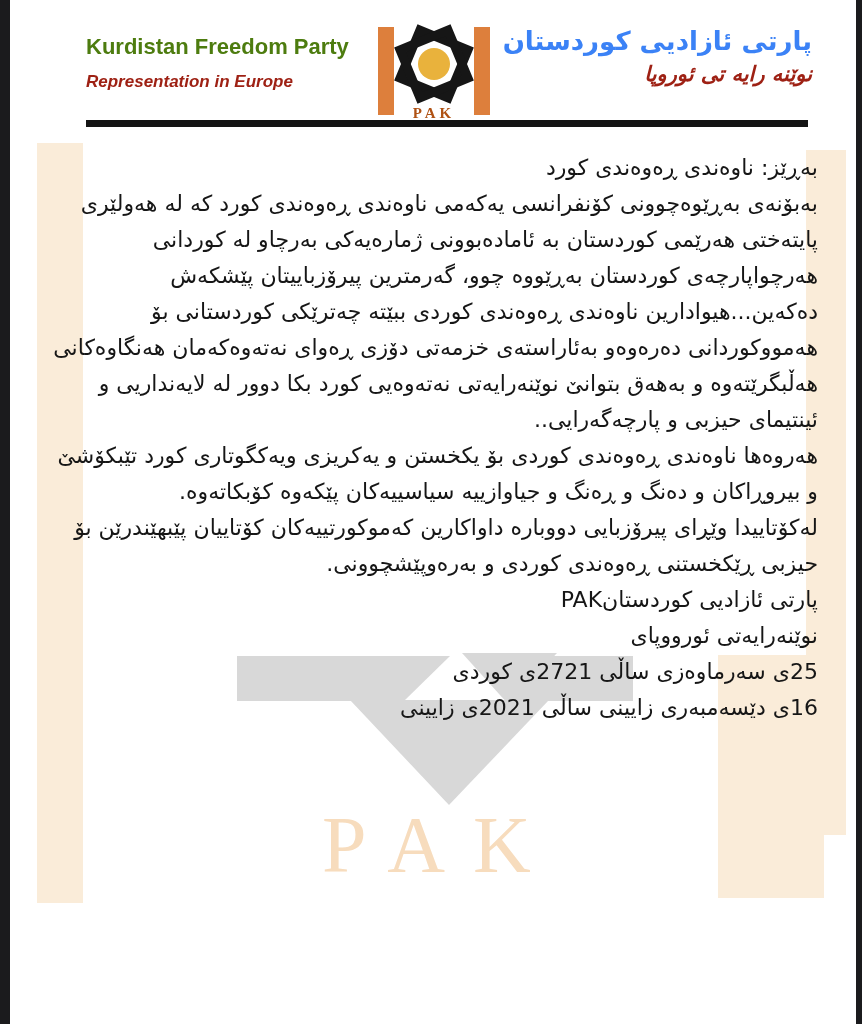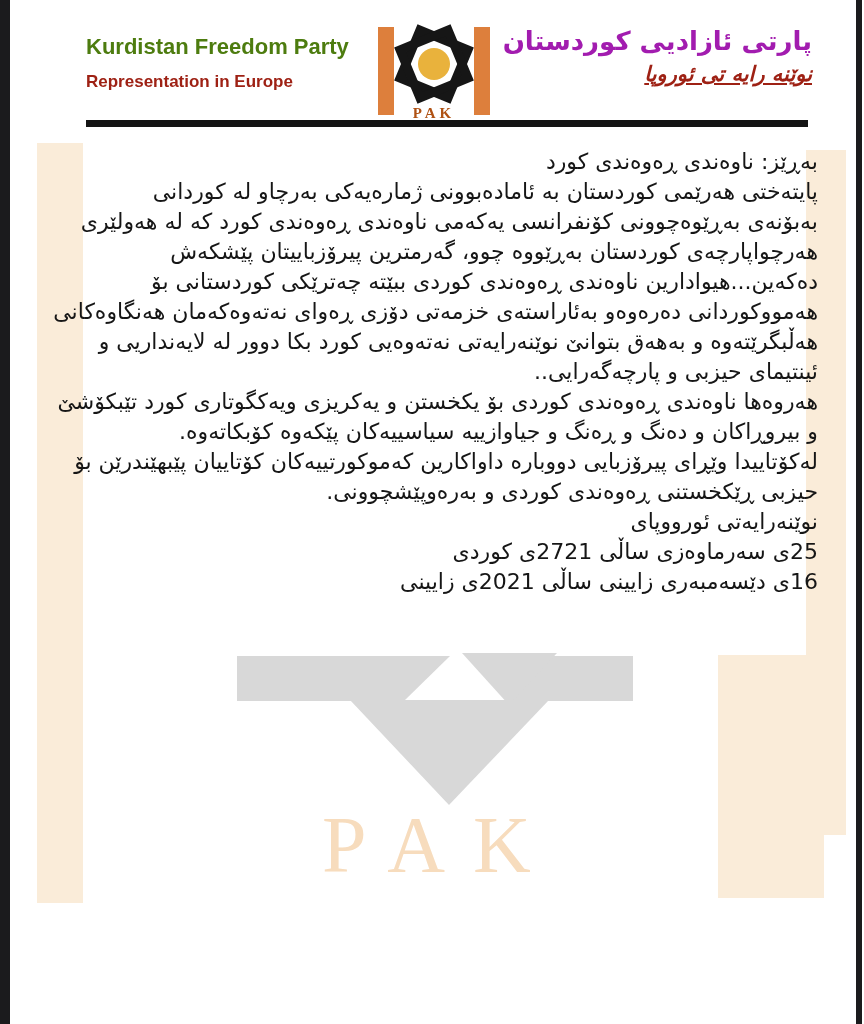--- a/index.html
+++ b/index.html
@@ -17,43 +17,43 @@
   }
   *{margin:0;padding:0;box-sizing:border-box;}
   html,body{width:864px;height:1024px;overflow:hidden;background:#fff;}
   .page{position:relative;width:864px;height:1024px;background:#ffffff;
         font-family:"Liberation Sans",sans-serif;}
   .edge-left{position:absolute;left:0;top:0;width:10px;height:1024px;background:var(--edge-black);}
   .edge-right{position:absolute;right:2px;top:0;width:6px;height:1024px;background:var(--edge-black);}
 
   
   .org-en{position:absolute;left:86px;top:34px;font-size:22px;font-weight:bold;color:#4d7c0f;}
-  .org-sub-en{position:absolute;left:86px;top:72px;font-size:17px;font-weight:bold;color:var(--accent-red);}
+  .org-sub-en{position:absolute;left:86px;top:72px;font-size:17px;font-weight:bold;font-style:italic;color:var(--accent-red);}
   .org-ku{position:absolute;right:52px;top:26px;width:350px;text-align:right;direction:rtl;
-          font-family:"DejaVu Sans",sans-serif;font-size:26px;font-weight:bold;color:#a21caf;}
+          font-family:"DejaVu Sans",sans-serif;font-size:26px;font-weight:bold;color:#3b82f6;}
   .org-sub-ku{position:absolute;right:52px;top:62px;width:350px;text-align:right;direction:rtl;
-          font-family:"DejaVu Sans",sans-serif;font-size:21px;font-weight:bold;font-style:italic;color:var(--accent-red);text-decoration:underline;}
+          font-family:"DejaVu Sans",sans-serif;font-size:21px;font-weight:bold;font-style:italic;color:var(--accent-red);}
   .logo{position:absolute;left:377px;top:22px;width:114px;height:100px;}
   .header-rule{position:absolute;left:86px;top:120px;width:722px;height:2px;background:#ffffff;
           border-top:4px solid var(--rule-black);border-bottom:3px solid var(--rule-black);}
 
   
   .wm{position:absolute;pointer-events:none;}
   .wm-bar-left{left:37px;top:143px;width:46px;height:760px;background:var(--peach);}
   .wm-bar-right-top{left:806px;top:150px;width:40px;height:685px;background:var(--peach);}
   .wm-bar-right-bottom{left:718px;top:655px;width:106px;height:243px;background:var(--peach);}
   .wm-emblem{left:237px;top:653px;width:400px;height:255px;}
   .wm-pak{left:322px;top:800px;width:300px;font-family:"Liberation Serif",serif;
           font-size:80px;color:var(--wm-peach-text);letter-spacing:28px;font-weight:normal;}
 
   
   .letter{position:absolute;right:46px;top:147px;width:750px;direction:rtl;text-align:right;
           font-family:"DejaVu Sans",sans-serif;font-size:22px;line-height:30px;color:var(--text-black);
           z-index:3;}
-  .letter .line{white-space:nowrap;}
+  .letter .line{white-space:nowrap;margin-top:6px;}
 </style>
 </head>
 <body>
 
 <div class="page">
 
   <div class="edge-left"></div>
   <div class="edge-right"></div>
 
   <div class="wm wm-bar-left"></div>
@@ -84,42 +84,43 @@
   <div class="org-ku">پارتی ئازادیی کوردستان</div>
   <div class="org-sub-ku">نوێنه رایه تی ئوروپا</div>
 
   <div class="header-rule"></div>
 
   <div class="letter">
 
       <div class="line">بەڕێز: ناوەندی ڕەوەندی کورد</div>
 
 
+      <div class="line">بەبۆنەی بەڕێوەچوونی کۆنفرانسی یەکەمی ناوەندی ڕەوەندی کورد کە لە هەولێری</div>
+
       <div class="line">پایتەختی هەرێمی کوردستان بە ئامادەبوونی ژمارەیەکی بەرچاو لە کوردانی</div>
-
-      <div class="line">بەبۆنەی بەڕێوەچوونی کۆنفرانسی یەکەمی ناوەندی ڕەوەندی کورد کە لە هەولێری</div>
 
       <div class="line">هەرچواپارچەی کوردستان بەڕێووە چوو، گەرمترین پیرۆزباییتان پێشکەش</div>
 
       <div class="line">دەکەین...هیوادارین ناوەندی ڕەوەندی کوردی ببێتە چەترێکی کوردستانی بۆ</div>
 
       <div class="line">هەمووکوردانی دەرەوەو بەئاراستەی خزمەتی دۆزی ڕەوای نەتەوەکەمان هەنگاوەکانی</div>
 
       <div class="line">هەڵبگرێتەوە و بەهەق بتوانێ نوێنەرایەتی نەتەوەیی کورد بکا دوور لە لایەنداریی و</div>
 
       <div class="line">ئینتیمای حیزبی و پارچەگەرایی..</div>
 
       <div class="line">هەروەها ناوەندی ڕەوەندی کوردی بۆ یکخستن و یەکریزی ویەکگوتاری کورد تێبکۆشێ</div>
 
       <div class="line">و بیروڕاکان و دەنگ و ڕەنگ و جیاوازییە سیاسییەکان پێکەوە کۆبکاتەوە.</div>
 
       <div class="line">لەکۆتاییدا وێڕای پیرۆزبایی دووبارە داواکارین کەموکورتییەکان کۆتاییان پێبهێندرێن بۆ</div>
 
       <div class="line">حیزبی ڕێکخستنی ڕەوەندی کوردی و بەرەوپێشچوونی.</div>
 
+      <div class="line">پارتی ئازادیی کوردستانPAK</div>
 
       <div class="line">نوێنەرایەتی ئورووپای</div>
 
       <div class="line">25ی سەرماوەزی ساڵی 2721ی کوردی</div>
 
       <div class="line">16ی دێسەمبەری زایینی ساڵی 2021ی زایینی</div>
     </div>
 
 </div>
 

